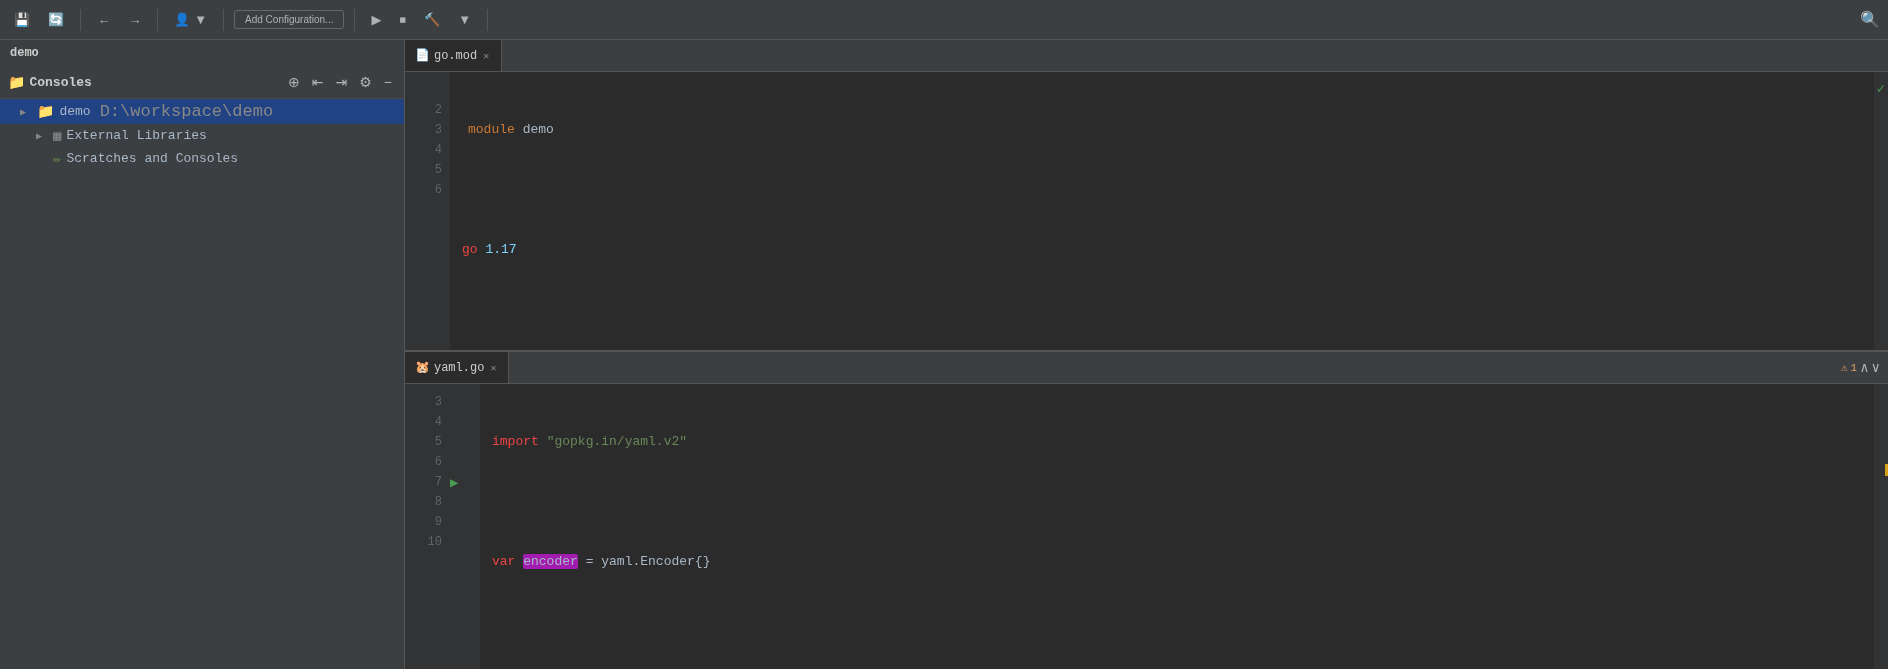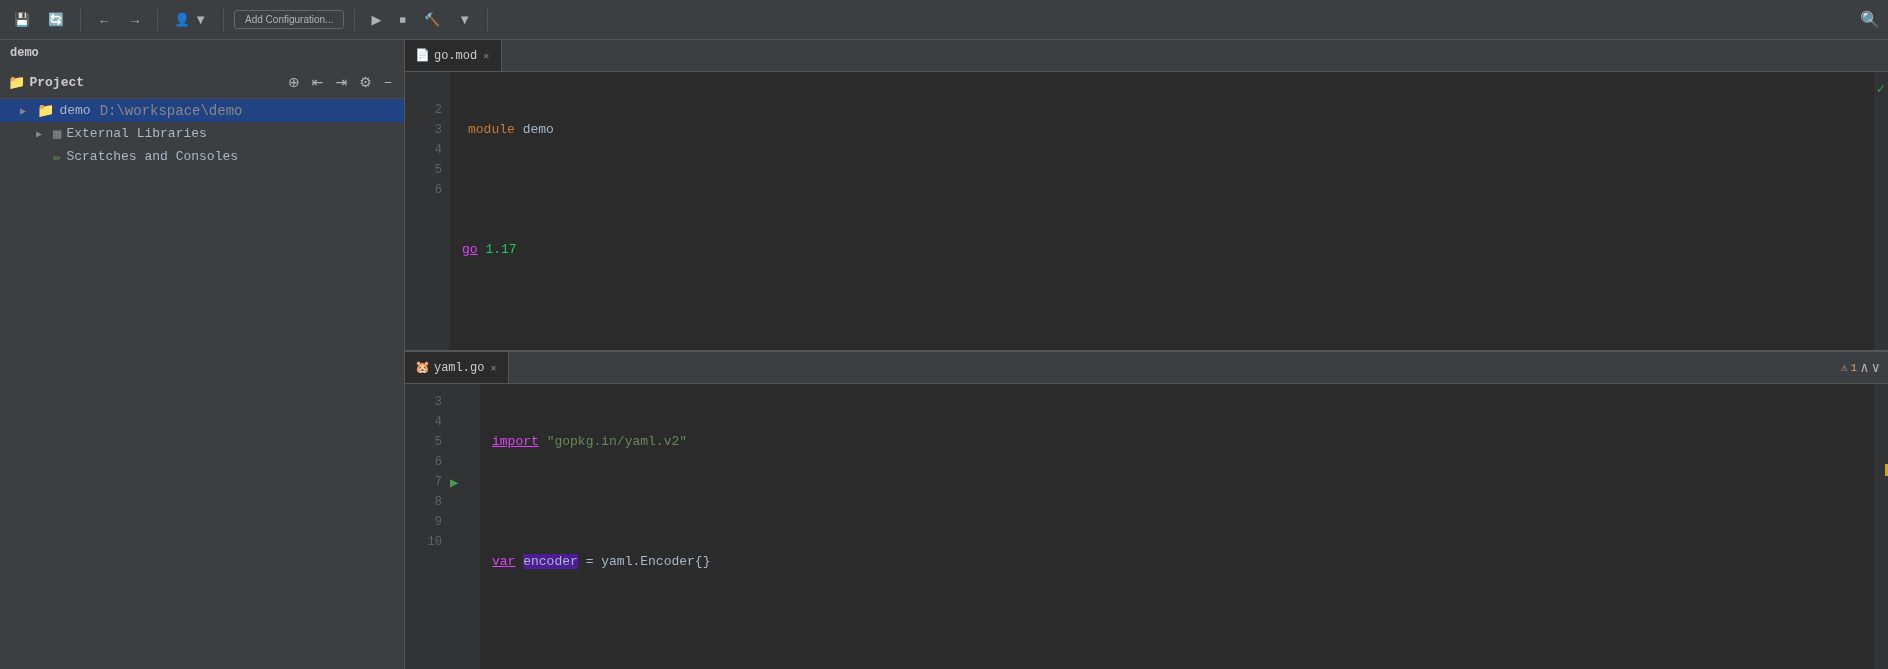--- a/index.html
+++ b/index.html
@@ -189,27 +189,27 @@
       flex-shrink: 0;
     }
     .code-content {
       flex: 1;
       padding: 8px 12px;
       font-size: 13px;
       line-height: 20px;
       white-space: pre;
       overflow: hidden;
     }
-    .kw { color: #d946ef; text-decoration: underline; }
+    .kw { color: #ef4444; }
     .str { color: #6a8759; }
-    .num { color: #22c55e; text-align: right; }
+    .num { color: #7dd3fc; text-align: right; }
     .plain { color: #a9b7c6; }
     .module-kw { color: #cc7832; margin-left: 6px; }
     .highlighted-word {
-      background: #4c1d95;
+      background: #a21caf;
       border-radius: 2px;
     }
 
     
     .right-gutter {
       width: 14px;
       background: #313335;
       display: flex;
       flex-direction: column;
       align-items: center;
@@ -277,33 +277,33 @@
   <div class="toolbar-separator"></div>
   <span class="search-icon-right">🔍</span>
 </div>
 
 <div class="main-layout">
 
   <div class="sidebar">
     <div class="window-title">demo</div>
     <div class="sidebar-title-bar">
       <span class="folder-icon blue">📁</span>
-      <span class="sidebar-title">Project</span>
+      <span class="sidebar-title">Consoles</span>
       <button class="sidebar-icon-btn">⊕</button>
       <button class="sidebar-icon-btn">⇤</button>
       <button class="sidebar-icon-btn">⇥</button>
       <button class="sidebar-icon-btn">⚙</button>
       <button class="sidebar-icon-btn">−</button>
     </div>
 
     <div class="tree-item selected item-indent-1">
       <span class="arrow">▶</span>
       <span class="folder-icon blue">📁</span>
       <span>demo</span>
-      <span style="color:#888; font-size:14px; margin-left:4px;">D:\workspace\demo</span>
+      <span style="color:#888; font-size:17px; margin-left:4px;">D:\workspace\demo</span>
     </div>
     <div class="tree-item item-indent-2">
       <span class="arrow">▶</span>
       <span class="ext-libs-icon">▦</span>
       <span>External Libraries</span>
     </div>
     <div class="tree-item item-indent-2">
       <span class="arrow" style="opacity:0">▶</span>
       <span class="scratches-icon">✏</span>
       <span>Scratches and Consoles</span>

